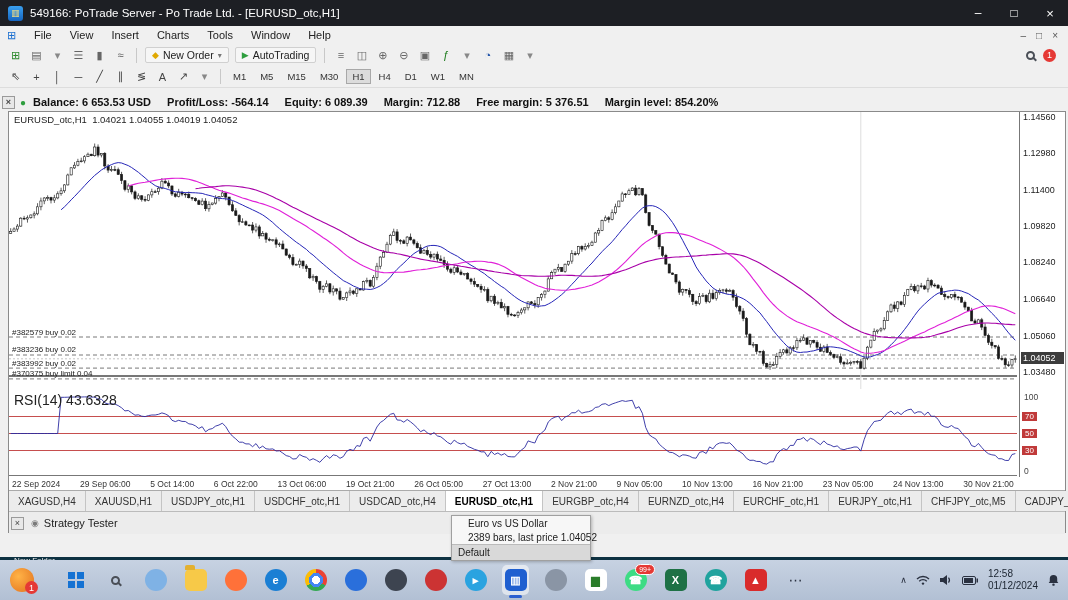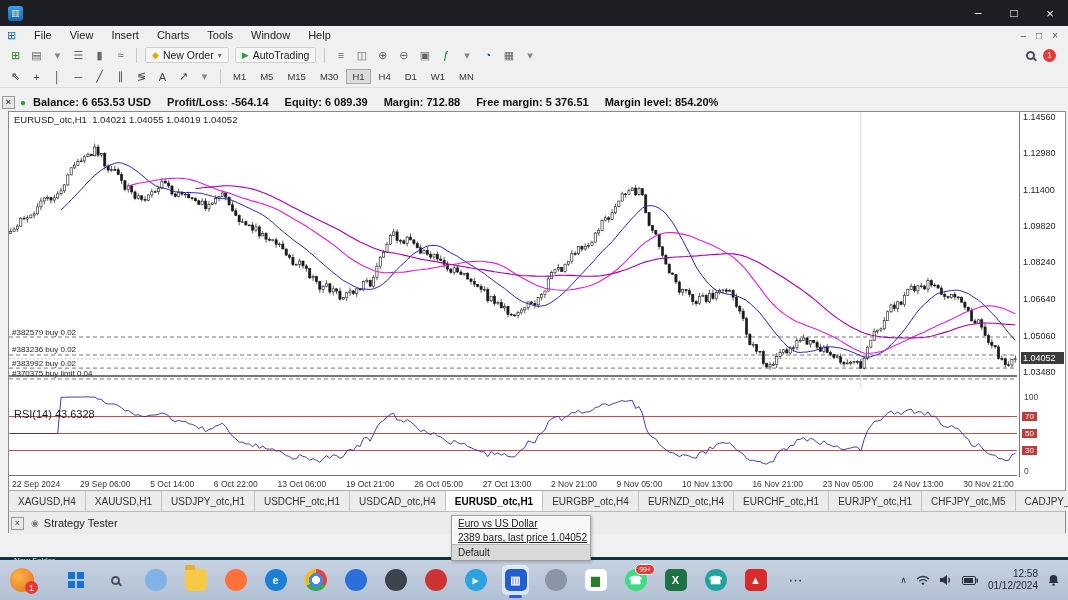--- a/index.html
+++ b/index.html
@@ -49,21 +49,21 @@
     text-align:center; color:#444; margin:0 5px 0 2px; }
   .greendot { color:#2e9e3e; font-size:10px; margin-right:7px; }
 
   
   .chartwin { position:absolute; top:111px; left:8px; right:2px; height:422px; background:#fff; border:1px solid #8a8a8a; }
   .mainplot { position:absolute; top:0; left:0; width:1008px; height:265px; border-bottom:2px solid #777; }
   .mainplot svg, .rsiplot svg { position:absolute; inset:0; }
   .chart-legend { position:absolute; top:2px; left:5px; font-size:9.5px; color:#222; z-index:3; }
   .order-label { position:absolute; left:3px; font-size:8px; color:#222; z-index:3; white-space:nowrap; }
   .rsiplot { position:absolute; top:279px; left:0; width:1008px; height:85px; border-bottom:1px solid #777; }
-  .rsi-legend { position:absolute; top:17px; left:5px; font-size:11px; color:#222; z-index:3;text-align:right; }
+  .rsi-legend { position:absolute; top:1px; left:5px; font-size:14px; color:#222; z-index:3;text-align:right; }
   .paxis { position:absolute; top:0; right:0; width:46px; height:279px; border-left:1px solid #777; background:#fff; }
   .raxis { position:absolute; top:279px; right:0; width:46px; height:86px; border-left:1px solid #777; background:#fff; }
   .paxis-label { position:absolute; left:3px; font-size:9px; color:#222; }
   .price-badge { position:absolute; left:1px; right:1px; background:#3c3c3c; color:#fff; font-size:9px; padding:1px 2px; z-index:2; }
   .raxis-label { position:absolute; left:4px; font-size:8.5px; color:#444; }
   .rsi-badge { position:absolute; left:2px; background:#c03a3a; color:#fff; font-size:8px; padding:0 3px; }
   .timeaxis { position:absolute; top:365px; left:0; width:1008px; height:13px; display:flex;
     justify-content:space-between; align-items:center; font-size:8.5px; color:#333; padding:0 3px; }
 
   
@@ -71,21 +71,21 @@
     display:flex; align-items:stretch; font-size:10px; color:#333; }
   .tab { display:flex; align-items:center; padding:0 9px; border-right:1px solid #c4c4c4; background:#ececec; white-space:nowrap; }
   .tab.active { background:#fff; font-weight:700; color:#000; }
 
   
   .testerbar { position:absolute; top:399px; left:0; right:0; height:23px; background:#ececec; border-top:1px solid #bbb;
     display:flex; align-items:center; font-size:11px; color:#222; }
   .tester-icon { color:#7a7a7a; font-size:9px; margin:0 5px 0 2px; }
   .tooltip { position:absolute; left:442px; top:403px; width:140px; background:#f7f7f7; border:1px solid #a0a0a0;
     font-size:10px; color:#222; z-index:10; box-shadow:1px 1px 3px rgba(0,0,0,.25); }
-  .tline { padding:2px 6px 1px; white-space:nowrap;text-decoration:underline; }
+  .tline { padding:2px 16px 1px; white-space:nowrap; }
   .tdefault { background:#d9d9d9; border-top:1px solid #bbb; padding:2px 6px; }
 
   
   .statusbar { position:absolute; top:533px; left:0; right:0; height:24px; background:#f0f0f0; border-top:1px solid #c8c8c8;
     display:flex; align-items:center; font-size:11px; color:#222; padding:0 8px; }
   .invalid { margin-left:auto; display:flex; align-items:center; gap:6px; margin-right:8px; border-left:1px solid #cfcfcf; padding-left:10px; }
   .sigbars { display:inline-flex; align-items:flex-end; gap:1px; height:11px; }
   .sigbars i { width:2.5px; background:#d22; display:block; }
 
   
@@ -105,29 +105,30 @@
   .tb-ic.folder { background:#f7c948; border-radius:3px; position:relative; }
   .tb-ic.folder::before { content:""; position:absolute; top:-4px; left:0; width:10px; height:5px; background:#e3b02f; border-radius:2px 2px 0 0; }
   .tb-ic.dots { color:#2a3140; font-size:14px; font-weight:400; }
   .tb-badge { position:absolute; top:-1px; right:-6px; background:#e53935; color:#fff; font-size:7px;
     border-radius:7px; padding:1px 3px; border:1px solid #fff; }
   .win-start { position:relative; width:16px; height:16px; }
   .win-start i { position:absolute; width:7px; height:7px; background:#1572d3; }
   .win-start i:nth-child(2){ left:9px; } .win-start i:nth-child(3){ top:9px; } .win-start i:nth-child(4){ top:9px; left:9px; }
   .tray { position:absolute; right:8px; top:0; height:40px; display:flex; align-items:center; gap:9px; color:#1b2430; }
   .tray-chevron { font-size:9px; color:#2a3140; }
-  .tray-clock { text-align:right; font-size:10px; line-height:1.25; }
+  .tray-clock { font-size:10px; line-height:1.25; }
 </style>
 </head>
 <body>
 
 <div class="app">
 
   <div class="titlebar">
     <span class="app-icon">▥</span>
+    <span>549166: PoTrade Server - Po Trade Ltd. - [EURUSD_otc,H1]</span>
     <span class="title-controls">
       <span class="tc">–</span>
       <span class="tc">□</span>
       <span class="tc close">×</span>
     </span>
   </div>
 
   <div class="menubar">
     <span class="menu-appicon">⊞</span>
     <span class="menu-item">File</span>

